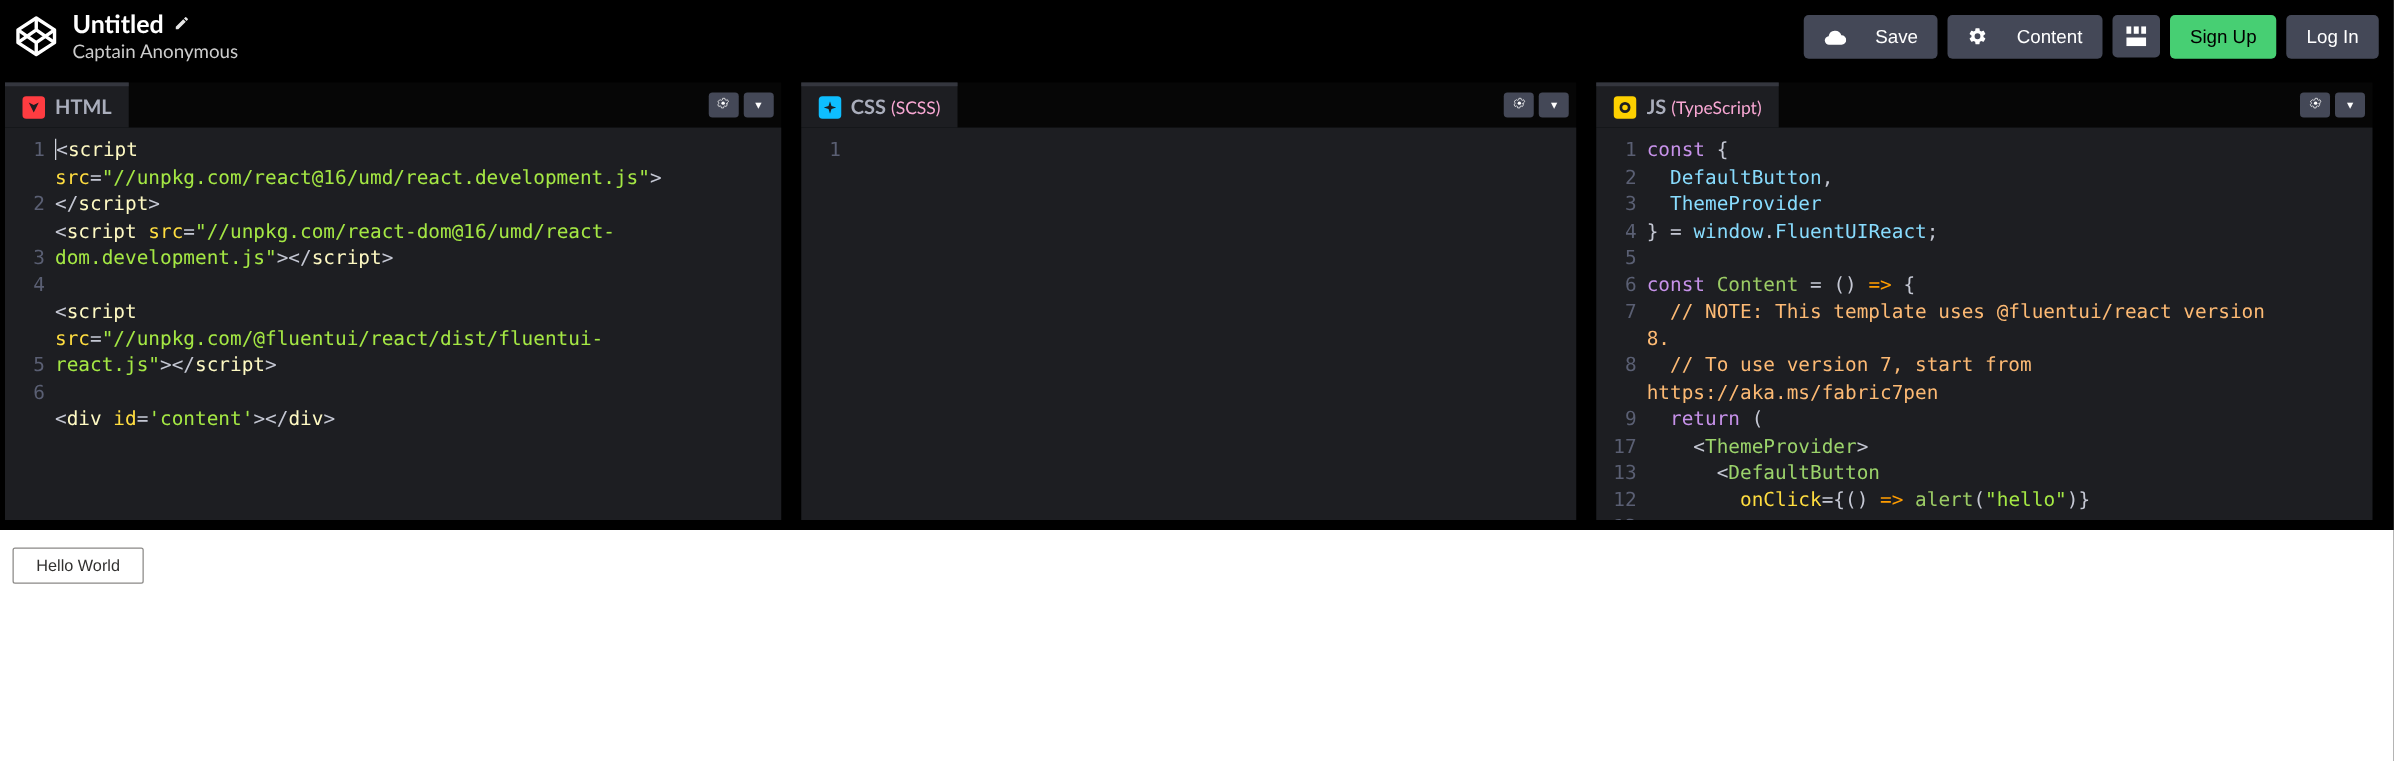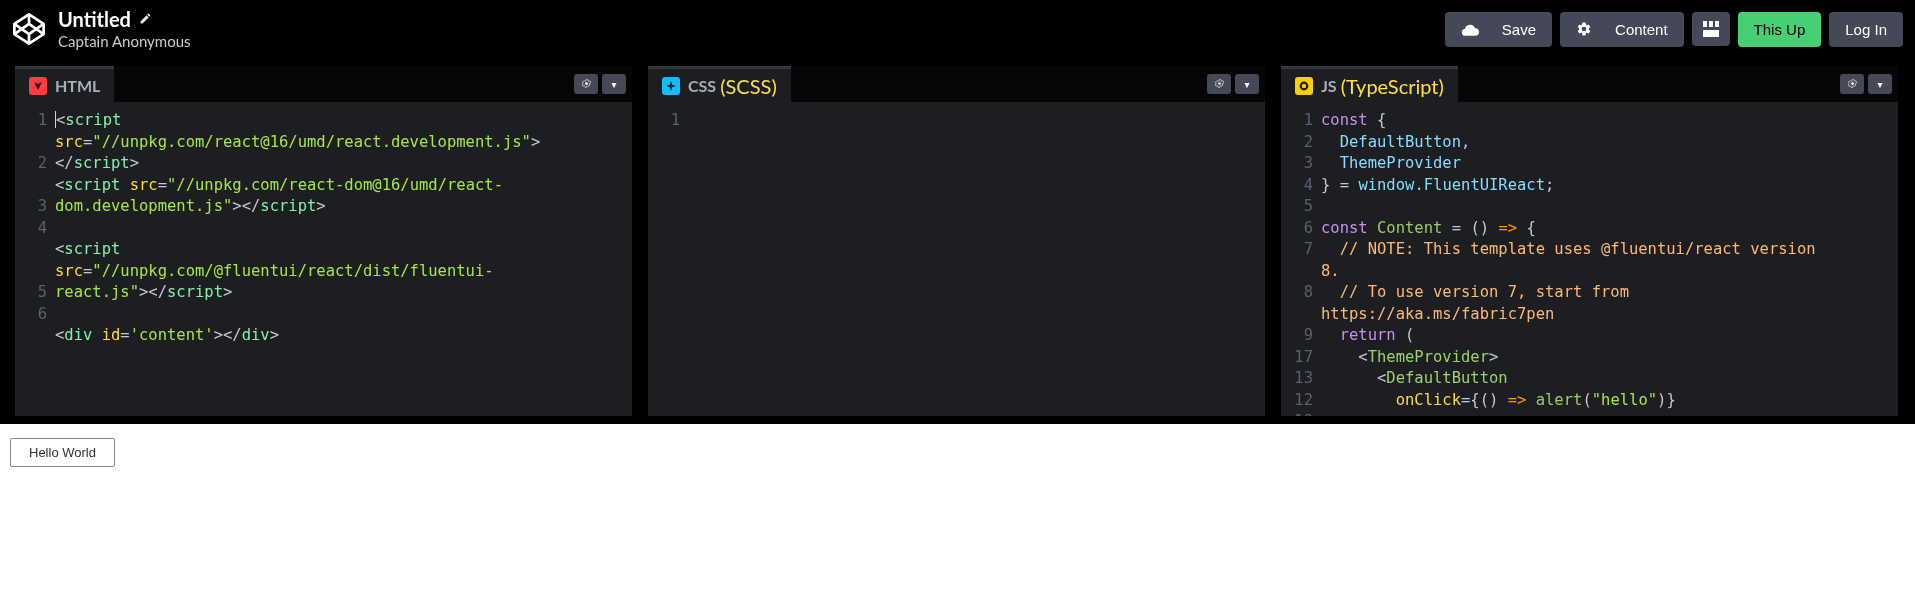--- a/index.html
+++ b/index.html
@@ -14,40 +14,40 @@
 .title-row .pen-title{font-size:20px;font-weight:700;color:#fff}
 .title-row .edit-ic{font-size:14px;color:#fff;opacity:.9}
 .author{font-size:15px;color:#ccc}
 .actions{display:flex;align-items:center;gap:8px}
 .btn{display:flex;align-items:center;gap:23px;padding:9px 16px;border-radius:4px;background:#444857;color:#fff;font-size:15px;font-weight:400;border:none;cursor:pointer}
 .btn .ic{display:flex;align-items:center;justify-content:center}
 .btn.icon-only{padding:9px 11px}
 .btn.primary{background:#47cf73;color:#000}
 .panels{display:flex;gap:16px;padding:8px 0 8px 0;background:#000;flex:0 0 auto;height:366px}
 .panel{flex:1;display:flex;flex-direction:column;min-width:0}
-.panel:first-child{margin-left:15px}
+.panel:first-child{margin-left:4px}
 .panel:last-child{margin-right:17px}
 .panel-header{display:flex;align-items:center;justify-content:space-between;background:#060606;height:36px}
 .panel-tab{display:flex;align-items:center;gap:8px;background:#1d1e22;border-top:3px solid #34363e;padding:6px 14px;height:36px}
 .panel-tab .badge{width:18px;height:18px;border-radius:3px;display:flex;align-items:center;justify-content:center;font-size:11px;font-weight:700}
 .badge.html{background:#ff3c41;color:#1d1e22}
 .badge.css{background:#0ebeff;color:#1d1e22}
 .badge.js{background:#fcd000;color:#1d1e22}
 .panel-tab .lang{color:#aaaebc;font-weight:700;font-size:16px}
-.panel-tab .suffix{color:#fde047;font-size:20px;margin-left:-4px}
+.panel-tab .suffix{color:#f9a8d4;font-size:14px;margin-left:-4px}
 .panel-tools{display:flex;align-items:center;gap:4px;padding-right:6px}
 .tool{background:#444857;border-radius:3px;border:none;color:#fff;width:24px;height:20px;display:flex;align-items:center;justify-content:center;cursor:pointer;font-size:10px}
 .editor{flex:1;background:#1d1e22;overflow:hidden;position:relative}
 .code{display:flex;font-family:"Consolas","Menlo","Monaco",monospace;font-size:15.5px;line-height:21.5px;padding-top:8px}
 .gutter{width:40px;text-align:right;color:#5a5f73;user-select:none;padding-right:8px}
 .gutter div{height:21.5px}
 .lines{flex:1;color:#c5c8d4;white-space:pre;overflow:hidden}
 .lines div{height:21.5px}
 
-.tk-tag{color:#86efac}
+.tk-tag{color:#fef9c3}
 .tk-attr{color:#ffdd40}
 .tk-sep{color:#c5c8d4}
 .tk-str{color:#a5e844}
 .tk-punc{color:#c5c8d4}
 .tk-kw2{color:#c792ea}
 .tk-id{color:#88dcfe}
 .tk-fn{color:#9ccc65}
 .tk-com{color:#fdba74}
 .tk-jsx{color:#9bd36b}
 .tk-op{color:#ff9d00}
@@ -101,21 +101,21 @@
         <span class="ic">
           <svg width="16" height="16" viewBox="0 0 16 16" fill="#fff">
               <rect x="0" y="0" width="4" height="6"></rect>
               <rect x="6" y="0" width="4" height="6"></rect>
               <rect x="12" y="0" width="4" height="6"></rect>
               <rect x="0" y="9" width="16" height="7"></rect>
             </svg>
         </span>
       </button>
       <button class="btn primary">
-        <span>This Up</span>
+        <span>Sign Up</span>
       </button>
       <button class="btn">
         <span>Log In</span>
       </button>
     </div>
   </div>
 
   <div class="panels">
 
     <div class="panel">

